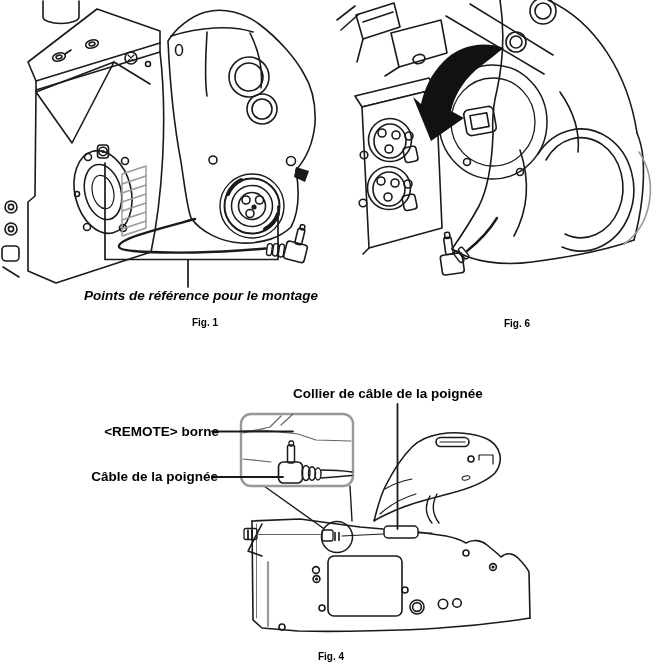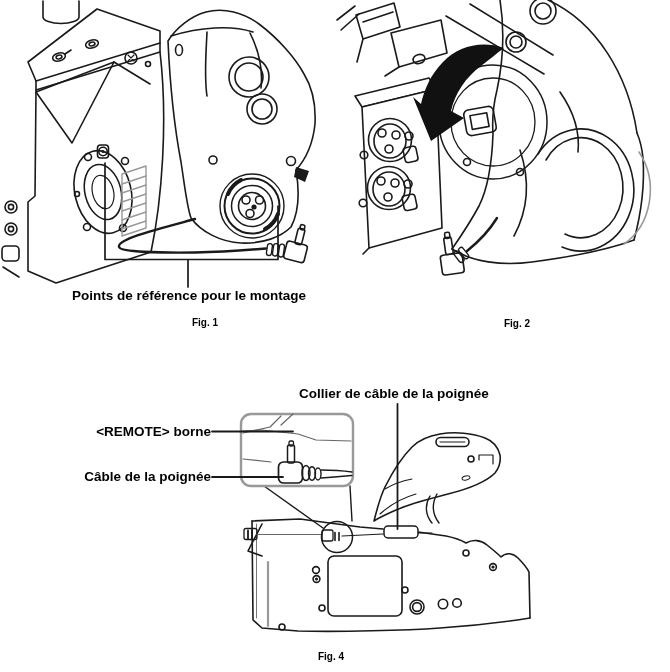--- a/index.html
+++ b/index.html
@@ -248,26 +248,26 @@
       <path d="M321,470 C 336,470 345,471 352,472 M321,478 C 336,477 345,476 352,475.5" stroke-width="1.3"></path>
 
       <g stroke-width="1.8">
         <path d="M212,431.5 L293,431.5"></path>
         <path d="M212,477 L283,477"></path>
         <path d="M397.5,404 L397.5,529"></path>
       </g>
     </g>
   </svg>
 
-  <div class="lbl ctr" style="left:40px;top:288px;width:298px;">Points de référence pour le montage</div>
+  <div class="lbl ctr" style="left:52px;top:288px;width:298px;font-style:italic;">Points de référence pour le montage</div>
 
   <div class="cap" style="left:155px;top:315px;">Fig. 1</div>
 
-  <div class="cap" style="left:467px;top:316px;">Fig. 2</div>
-
-  <div class="lbl" style="left:299px;top:386px;">Collier de câble de la poignée</div>
-
-  <div class="lbl rgt" style="left:0px;top:424px;width:211px;">&lt;REMOTE&gt; borne</div>
-
-  <div class="lbl rgt" style="left:0px;top:469px;width:211px;">Câble de la poignée</div>
+  <div class="cap" style="left:467px;top:316px;">Fig. 6</div>
+
+  <div class="lbl" style="left:293px;top:386px;">Collier de câble de la poignée</div>
+
+  <div class="lbl rgt" style="left:8px;top:424px;width:211px;">&lt;REMOTE&gt; borne</div>
+
+  <div class="lbl rgt" style="left:0px;top:469px;width:211px;padding-left:7px;">Câble de la poignée</div>
 
   <div class="cap" style="left:281px;top:649px;">Fig. 4</div>
 </div>
 
 </body></html>

